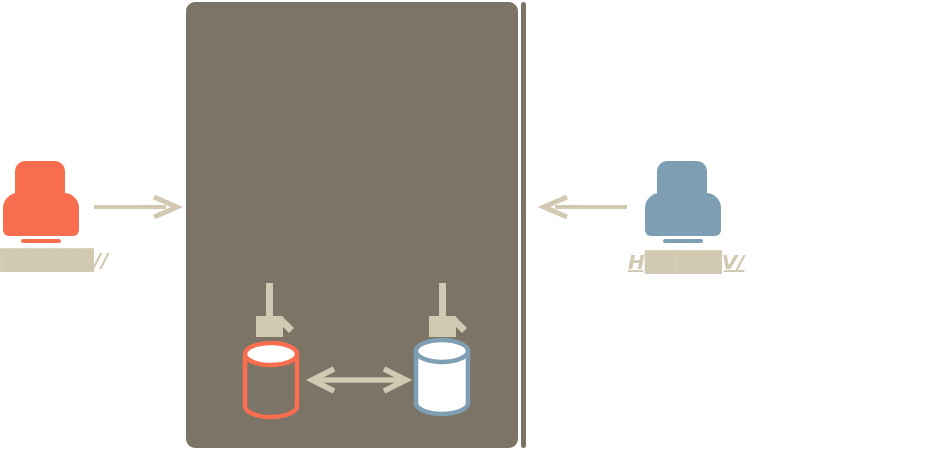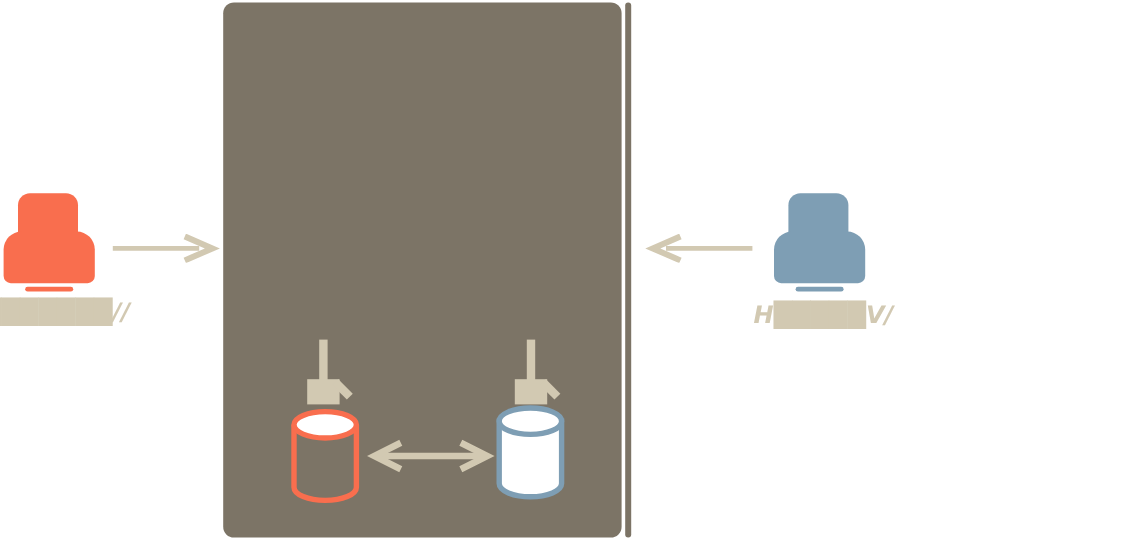--- a/index.html
+++ b/index.html
@@ -53,21 +53,21 @@
   .person-orange { left: 3px; top: 161px; }
   .person-blue { left: 645px; top: 161px; }
 
   
   .actor-label {
     position: absolute;
     font-size: 20px; font-weight: bold; font-style: italic;
     color: var(--label); white-space: nowrap; line-height: 22px;
   }
   .label-left { left: -14px; top: 249px; }
-  .label-right { left: 628px; top: 251px; }
+  .label-right { left: 628px; top: 251px; text-decoration: underline; }
 
   
   .stroke { stroke: var(--arrow); fill: none; }
   .arrow-svg { position: absolute; display: block; }
   .arrow-left  { left: 92px;  top: 195px; }
   .arrow-right { left: 537px; top: 195px; }
   .arrow-sync  { left: 304px; top: 366px; }
 
   
   .down-arrow { position: absolute; width: 44px; height: 56px; }

